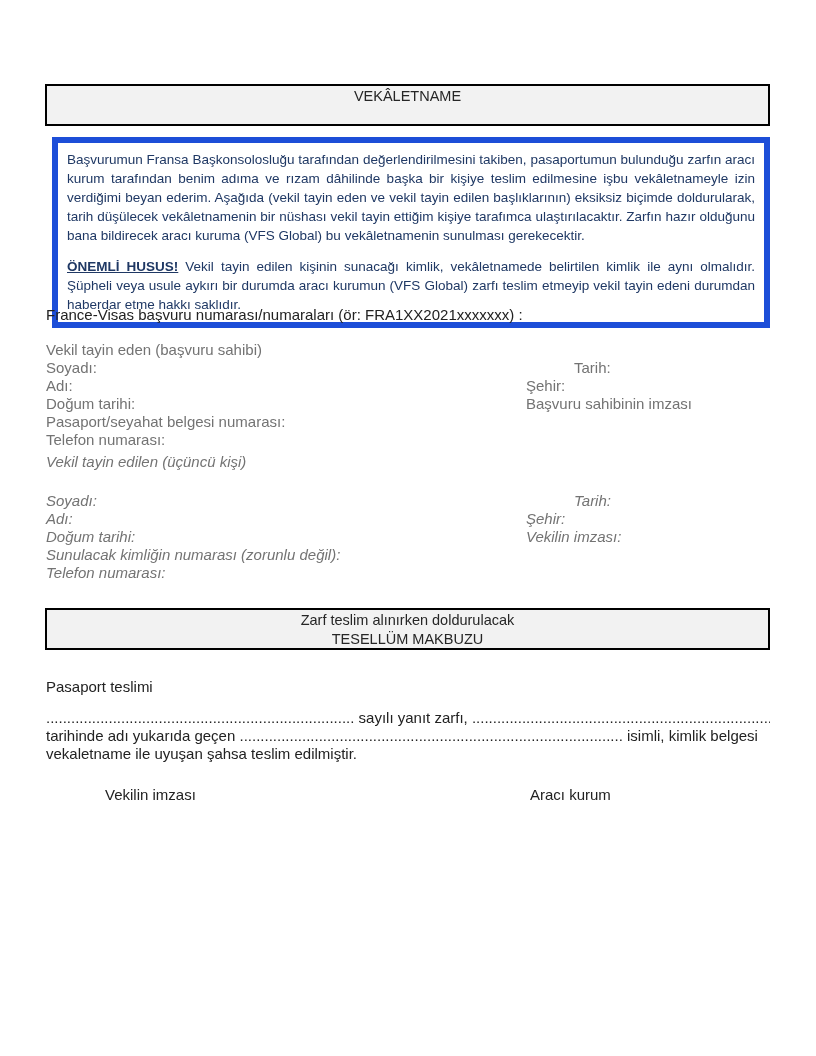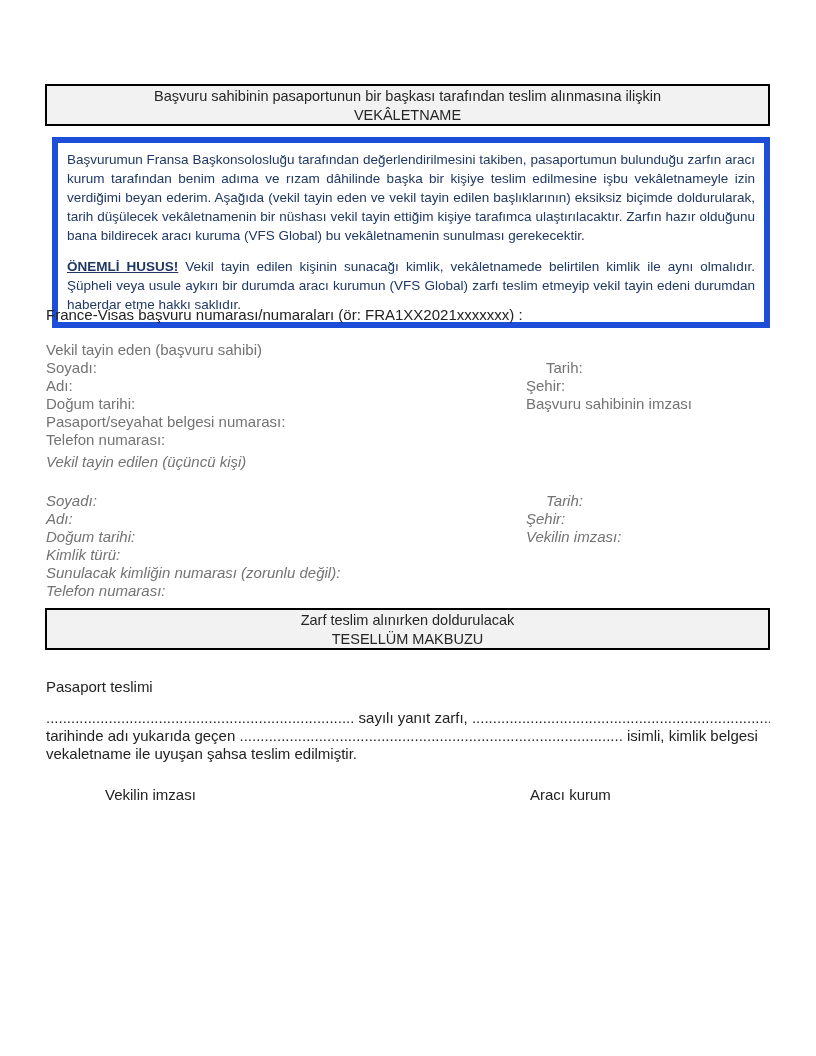--- a/index.html
+++ b/index.html
@@ -24,37 +24,36 @@
   .imp { font-weight:bold; text-decoration:underline; }
 
   .refline { position:absolute; left:46px; top:306px; font-size:15px; color:#222222; }
 
   .section { position:absolute; left:46px; width:724px; font-size:15px; line-height:18px; color:#737373; }
   .s1 { top:341px; }
   .s2 { top:453px;font-style:italic; }
   .row { position:relative; height:18px; white-space:nowrap; }
   .row.spacer { height:21px; }
   .rc { position:absolute; left:480px; top:0; }
-  .rc-t { left:500px; }
+  .rc-t { left:528px; }
 
   .receipt-title { position:absolute; left:46px; top:678px; font-size:15px; color:#222222;text-align:right; }
   .receipt { position:absolute; left:46px; top:709px; width:724px; font-size:15px; line-height:18px; color:#222222; overflow:hidden; }
   .receipt .line { white-space:nowrap; overflow:hidden; }
 
   .sig { position:absolute; top:786px; font-size:15px; color:#222222; }
   .sig-left { left:105px; }
   .sig-right { left:530px; }
 </style>
 </head>
 <body>
 
 <div class="doc">
 
   <div class="hbox" id="h1">
-    <div>Başvuru sahibinin pasaportunun bir başkası tarafından teslim alınmasına ilişkin</div>
     <div>VEKÂLETNAME</div>
   </div>
 
   <div class="notice">
     <p>Başvurumun Fransa Başkonsolosluğu tarafından değerlendirilmesini takiben, pasaportumun bulunduğu zarfın aracı kurum tarafından benim adıma ve rızam dâhilinde başka bir kişiye teslim edilmesine işbu vekâletnameyle izin verdiğimi beyan ederim. Aşağıda (vekil tayin eden ve vekil tayin edilen başlıklarının) eksiksiz biçimde doldurularak, tarih düşülecek vekâletnamenin bir nüshası vekil tayin ettiğim kişiye tarafımca ulaştırılacaktır. Zarfın hazır olduğunu bana bildirecek aracı kuruma (VFS Global) bu vekâletnamenin sunulması gerekecektir.</p>
     <p><span class="imp">ÖNEMLİ HUSUS!</span><span> Vekil tayin edilen kişinin sunacağı kimlik, vekâletnamede belirtilen kimlik ile aynı olmalıdır. Şüpheli veya usule aykırı bir durumda aracı kurumun (VFS Global) zarfı teslim etmeyip vekil tayin edeni durumdan haberdar etme hakkı saklıdır.</span></p>
   </div>
 
   <div class="refline">France-Visas başvuru numarası/numaraları (ör: FRA1XX2021xxxxxxx) :</div>
 
@@ -89,23 +88,20 @@
     </div>
     <div class="row">
       <span>Adı:</span>
       <span class="rc">Şehir:</span>
     </div>
     <div class="row">
       <span>Doğum tarihi:</span>
       <span class="rc">Vekilin imzası:</span>
     </div>
     <div class="row">
-      <span>Kimlik türü:</span>
-    </div>
-    <div class="row">
       <span>Sunulacak kimliğin numarası (zorunlu değil):</span>
     </div>
     <div class="row">
       <span>Telefon numarası:</span>
     </div>
   </div>
 
   <div class="hbox" id="h2">
     <div>Zarf teslim alınırken doldurulacak</div>
     <div>TESELLÜM MAKBUZU</div>

